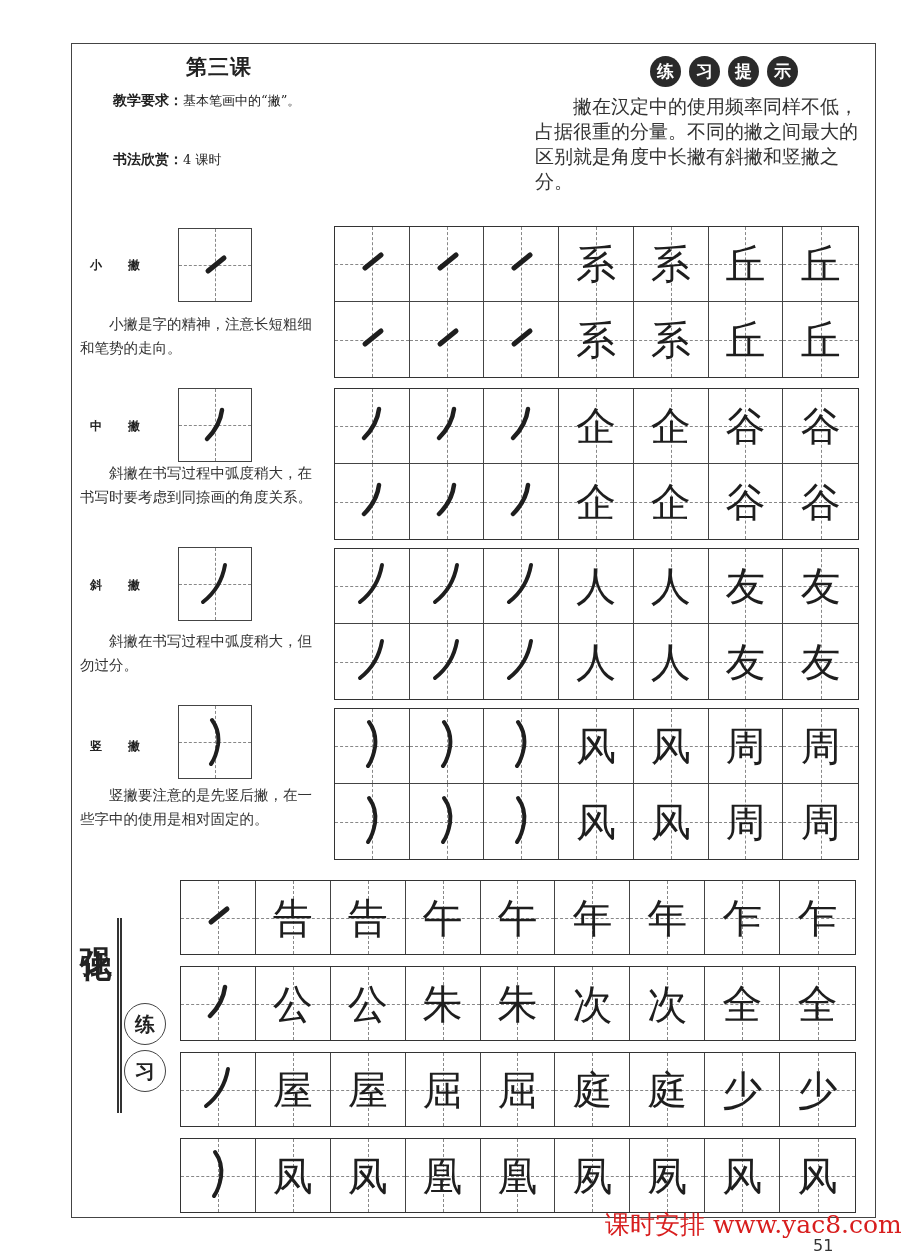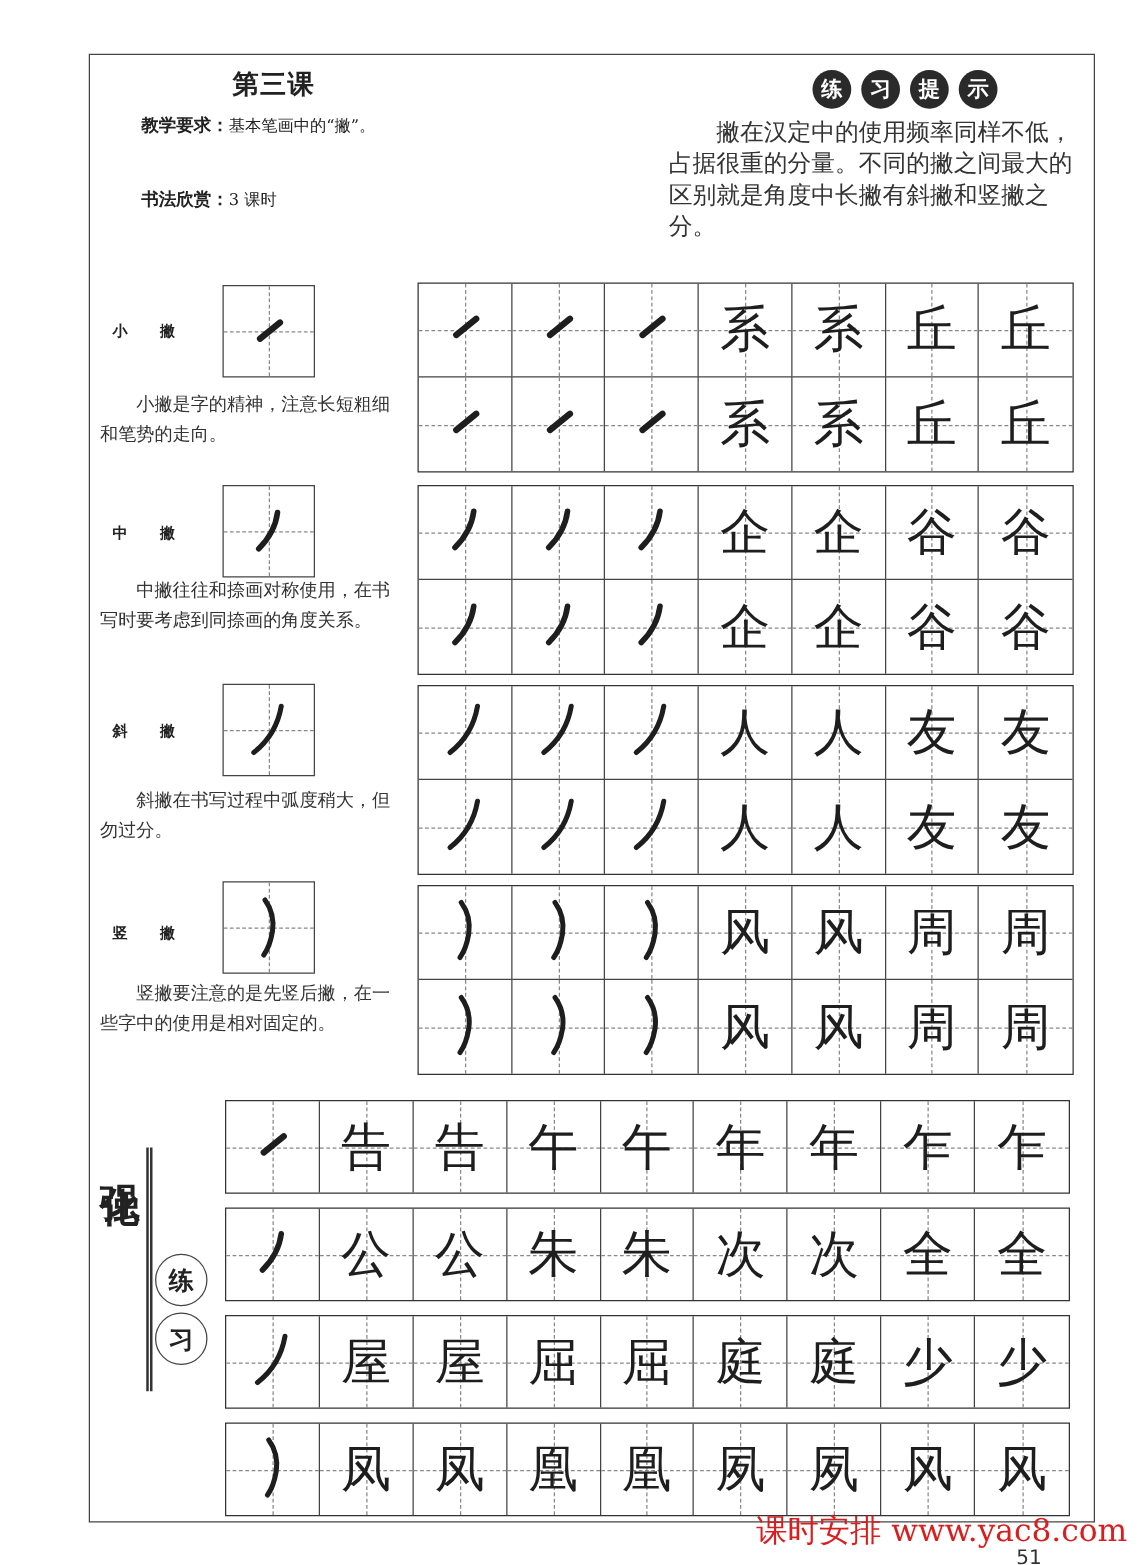--- a/index.html
+++ b/index.html
@@ -79,21 +79,21 @@
 </head>
 <body>
 
 <div class="page-frame"></div>
 
 <div class="abs lesson-title">第三课</div>
 <div class="abs req-line">
   <span class="lbl">教学要求：</span><span class="val">基本笔画中的“撇”。</span>
 </div>
 <div class="abs sched-line">
-  <span class="lbl">书法欣赏：</span><span class="val">3 课时</span>
+  <span class="lbl">书法欣赏：</span><span class="val">4 课时</span>
 </div>
 
 <div class="abs tips-badges">
   <div class="badge">练</div>
   <div class="badge">习</div>
   <div class="badge">提</div>
   <div class="badge">示</div>
 </div>
 <div class="abs tips-text">撇在汉定中的使用频率同样不低，占据很重的分量。不同的撇之间最大的区别就是角度中长撇有斜撇和竖撇之分。</div>
 
@@ -166,21 +166,21 @@
     </div>
     <div class="abs stroke-name" style="left: 90px; top: 418px;"><span>中</span><span class="gap"></span><span>撇</span></div>
     <div class="sample-box" style="left: 178px; top: 388px;">
       <div class="sample-inner"></div>
       <div style="position:absolute;inset:0;display:flex;align-items:center;justify-content:center;">
         <svg width="26" height="38" viewBox="0 0 26 38">
           <path d="M20 4 Q18 20 5 33" stroke="#1e1e1e" stroke-width="4.5" fill="none" stroke-linecap="round"></path>
         </svg>
       </div>
     </div>
-    <div class="abs desc" style="left: 80px; top: 461px;">中撇往往和捺画对称使用，在书写时要考虑到同捺画的角度关系。</div>
+    <div class="abs desc" style="left: 80px; top: 461px;">斜撇在书写过程中弧度稍大，在书写时要考虑到同捺画的角度关系。</div>
     <div class="abs grid practice-grid" style="left: 334px; top: 388px; width: 525px; height: 152px; grid-template-rows: repeat(2, 1fr);">
       <div class="cell">
         <span class="stroke-glyph"><svg width="26" height="38" viewBox="0 0 26 38">
             <path d="M20 4 Q18 20 5 33" stroke="#1e1e1e" stroke-width="4.5" fill="none" stroke-linecap="round"></path>
           </svg></span>
       </div>
       <div class="cell">
         <span class="stroke-glyph"><svg width="26" height="38" viewBox="0 0 26 38">
             <path d="M20 4 Q18 20 5 33" stroke="#1e1e1e" stroke-width="4.5" fill="none" stroke-linecap="round"></path>
           </svg></span>

